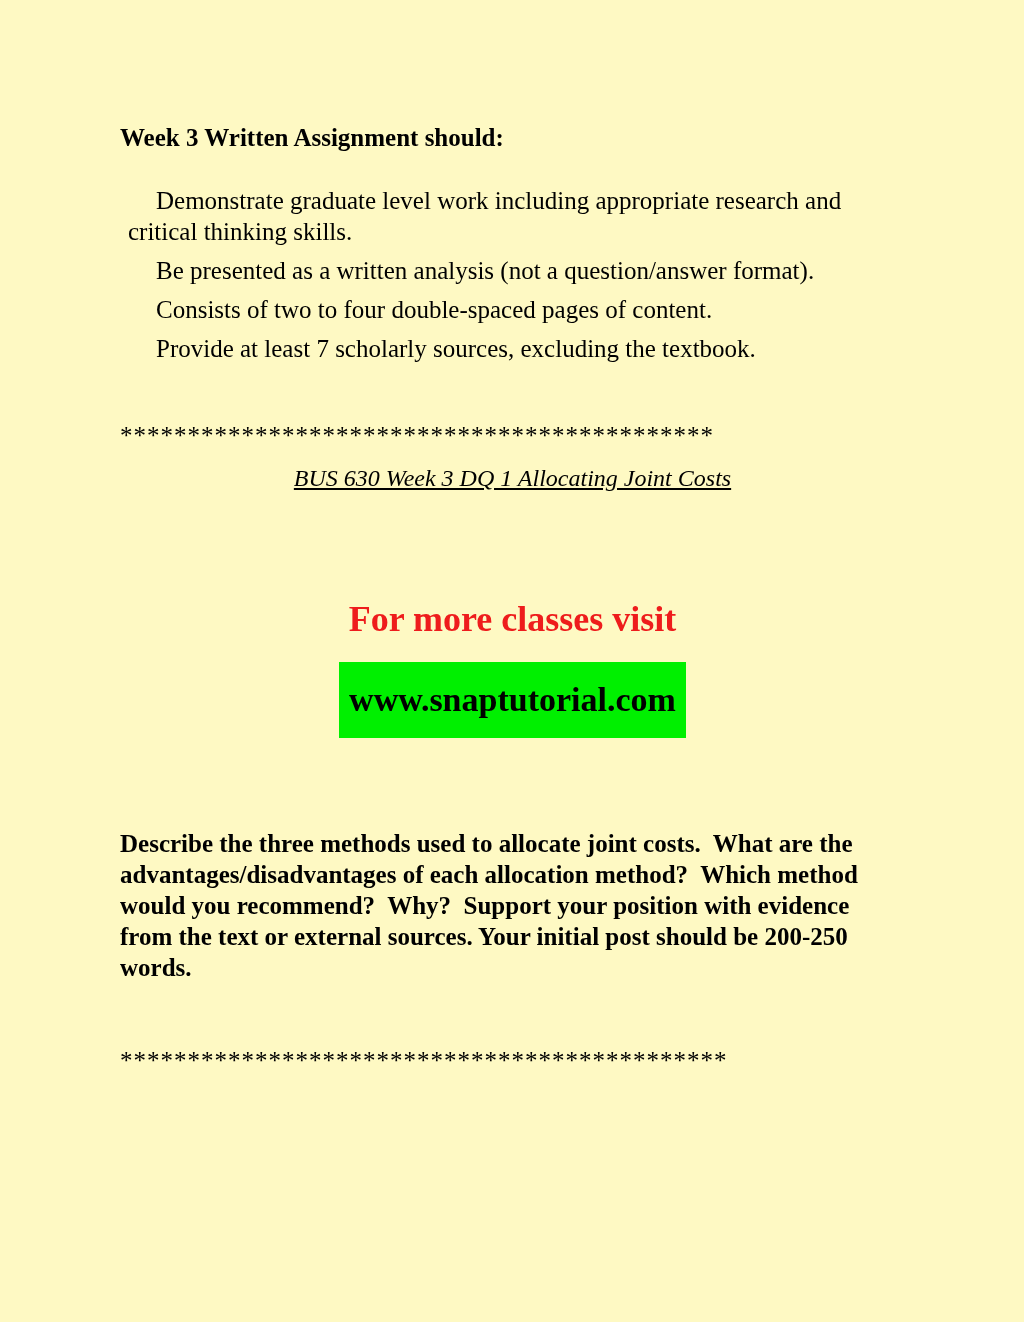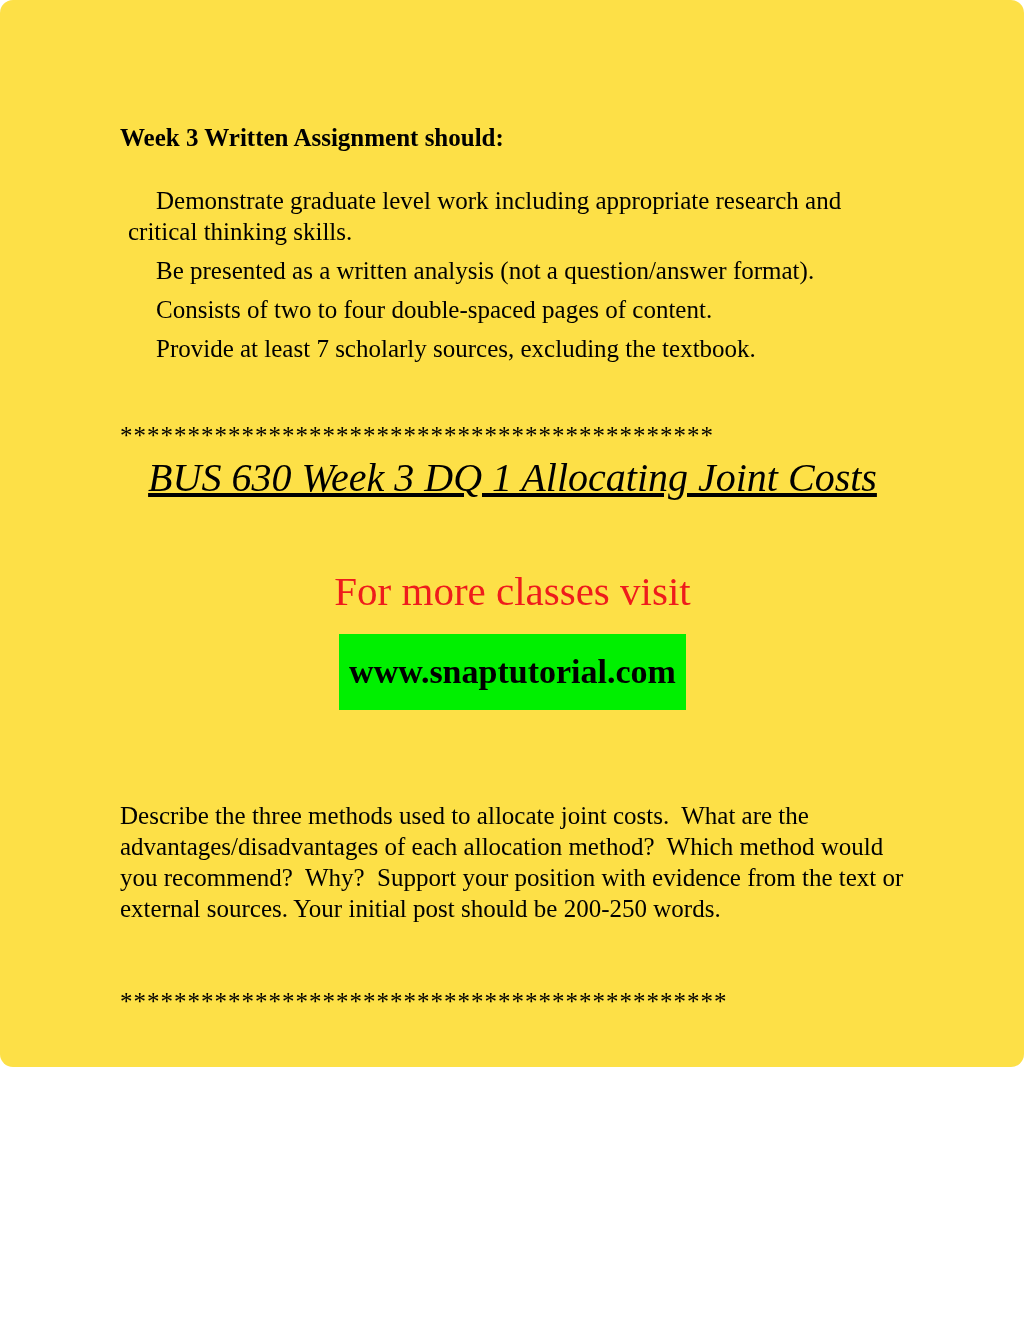--- a/index.html
+++ b/index.html
@@ -3,26 +3,25 @@
 <meta charset="utf-8">
 <style>
   html, body {
     margin: 0;
     padding: 0;
     background: #ffffff;
   }
   .page {
     position: relative;
     width: 1024px;
-    height: 1067px;
-    background: #fde047;
+    height: 1322px;
+    background: #fef9c3;
     overflow: hidden;
     font-family: "Liberation Serif", "DejaVu Serif", serif;
     color: #000000;
-    border-radius: 13px;
   }
   .content {
     padding: 122px 119px 0 120px; 
   }
   .heading {
     margin: 0 0 32px 0;
     font-size: 25px;
     line-height: 31px;
     font-weight: bold;
   }
@@ -37,51 +36,52 @@
     font-size: 25px;
     line-height: 31px;
     letter-spacing: 1px;
     white-space: nowrap;
   }
   .separator.bottom {
     margin-top: 62px;
   }
   .course-title {
     margin: 2px 0 0 0;
-    font-size: 40px;
+    font-size: 24px;
     line-height: 50px;
     font-weight: normal;
     font-style: italic;
     text-decoration: underline;
     text-align: center;
   }
   .promo-visit {
-    margin: 68px 0 0 0;
-    font-size: 41px;
+    margin: 96px 0 0 0;
+    font-size: 36px;
     line-height: 41px;
-    font-weight: normal;
+    font-weight: bold;
     text-align: center;
   }
   .promo-link-row {
     margin: 22px 0 0 0;
     text-align: center;
   }
   .promo-link {
     display: inline-block;
     font-size: 34px;
     line-height: 42px;
     font-weight: bold;
     padding: 17px 10px;
     color: #000000;
   }
   .question {
     margin: 90px 0 0 0;
     font-size: 25px;
     line-height: 31px;
     white-space: pre-wrap;
+    font-weight: bold;
   }
 </style>
 </head>
 <body>
 
 <div class="page">
   <div class="content">
 
     <h1 class="heading">Week 3 Written Assignment should:</h1>
 

